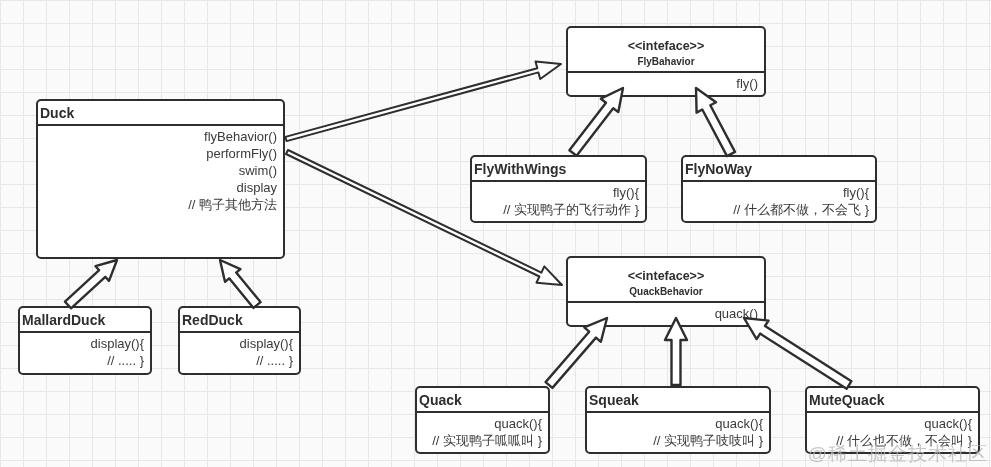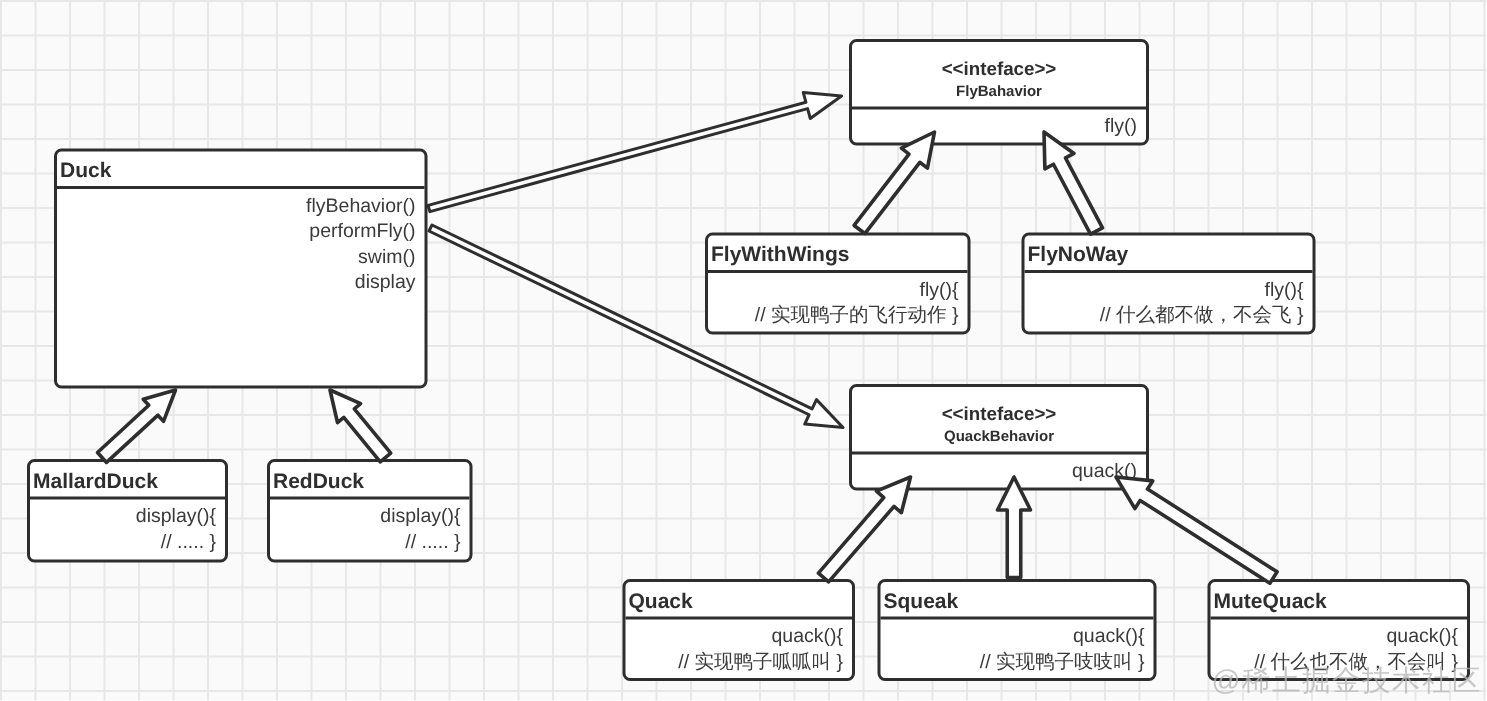--- a/index.html
+++ b/index.html
@@ -91,20 +91,21 @@
     </div>
   </div>
 
   <div class="uml-box" style="left:36px;top:99px;width:249px;min-height:160px">
     <div class="uml-title">Duck</div>
     <div class="uml-sec noborder">
       <div class="uml-line">flyBehavior()</div>
       <div class="uml-line">performFly()</div>
       <div class="uml-line">swim()</div>
       <div class="uml-line">display</div>
+      <div class="uml-line">// 鸭子其他方法</div>
     </div>
   </div>
 
   <div class="uml-box" style="left:470px;top:155px;width:177px;min-height:60px">
     <div class="uml-title">FlyWithWings</div>
     <div class="uml-sec noborder">
       <div class="uml-line">fly(){</div>
       <div class="uml-line">// 实现鸭子的飞行动作 }</div>
     </div>
   </div>
@@ -128,29 +129,29 @@
   </div>
 
   <div class="uml-box" style="left:18px;top:306px;width:134px;min-height:69px">
     <div class="uml-title">MallardDuck</div>
     <div class="uml-sec noborder">
       <div class="uml-line">display(){</div>
       <div class="uml-line">// ..... }</div>
     </div>
   </div>
 
-  <div class="uml-box" style="left:178px;top:306px;width:137px;min-height:69px">
+  <div class="uml-box" style="left:178px;top:306px;width:123px;min-height:69px">
     <div class="uml-title">RedDuck</div>
     <div class="uml-sec noborder">
       <div class="uml-line">display(){</div>
       <div class="uml-line">// ..... }</div>
     </div>
   </div>
 
-  <div class="uml-box" style="left:415px;top:386px;width:155px;min-height:61px">
+  <div class="uml-box" style="left:415px;top:386px;width:135px;min-height:61px">
     <div class="uml-title">Quack</div>
     <div class="uml-sec noborder">
       <div class="uml-line">quack(){</div>
       <div class="uml-line">// 实现鸭子呱呱叫 }</div>
     </div>
   </div>
 
   <div class="uml-box" style="left:585px;top:386px;width:186px;min-height:61px">
     <div class="uml-title">Squeak</div>
     <div class="uml-sec noborder">

